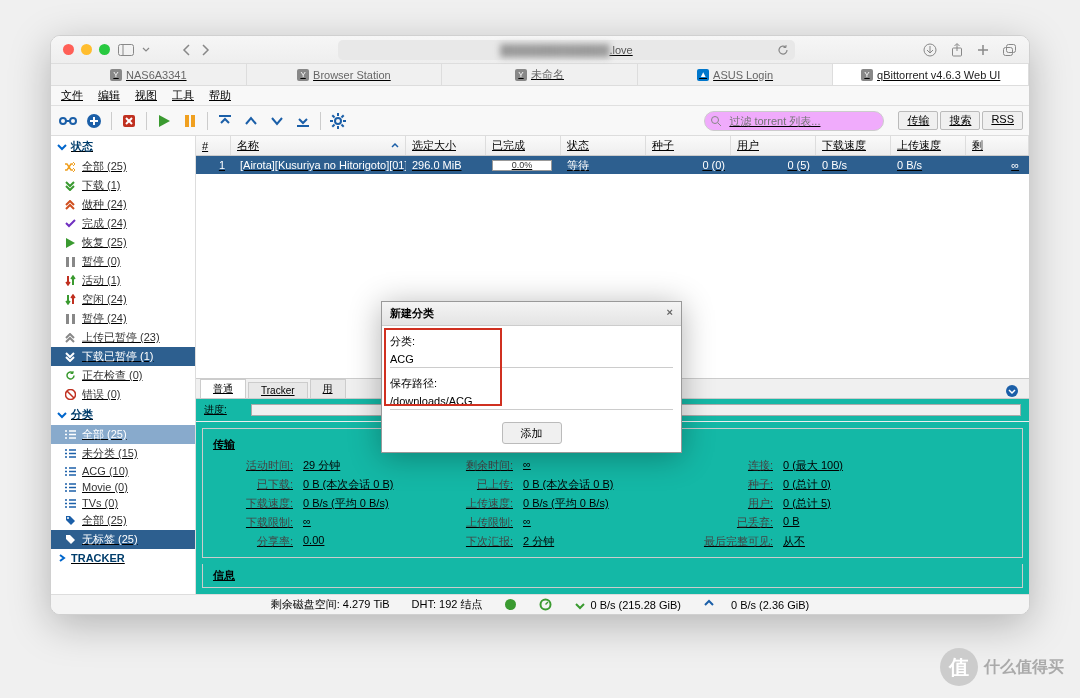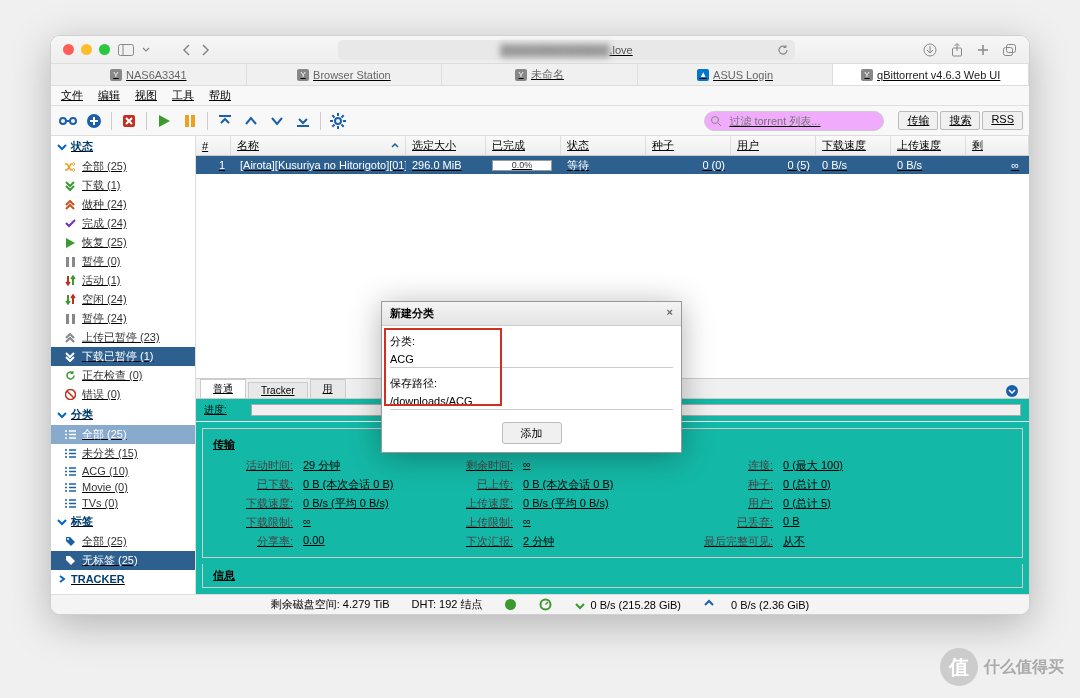--- a/index.html
+++ b/index.html
@@ -483,26 +483,20 @@
                   <line x1="4" y1="1" x2="11" y2="1"></line>
                   <line x1="0" y1="4.5" x2="2" y2="4.5"></line>
                   <line x1="4" y1="4.5" x2="11" y2="4.5"></line>
                   <line x1="0" y1="8" x2="2" y2="8"></line>
                   <line x1="4" y1="8" x2="11" y2="8"></line>
                 </g>
               </svg>
             </span>
             <span>TVs (0)</span>
           </div>
-        </div>
-      <div class="sb-header">
-          <svg width="10" height="8" viewBox="0 0 10 8">
-            <polyline points="1,2 5,6 9,2" fill="none" stroke="currentColor" stroke-width="2"></polyline>
-          </svg>
-          <span>标签</span>
         </div>
       <div id="tags-list">
           <div class="sb-item">
             <span class="sb-icon" style="color:#1b5fa8">
               <svg width="11" height="11" viewBox="0 0 11 11">
                 <path d="M1 1h4l5 5-4 4-5-5z" fill="currentColor"></path>
                 <circle cx="3" cy="3" r="1" fill="#fff"></circle>
               </svg>
             </span>
             <span>全部 (25)</span>

